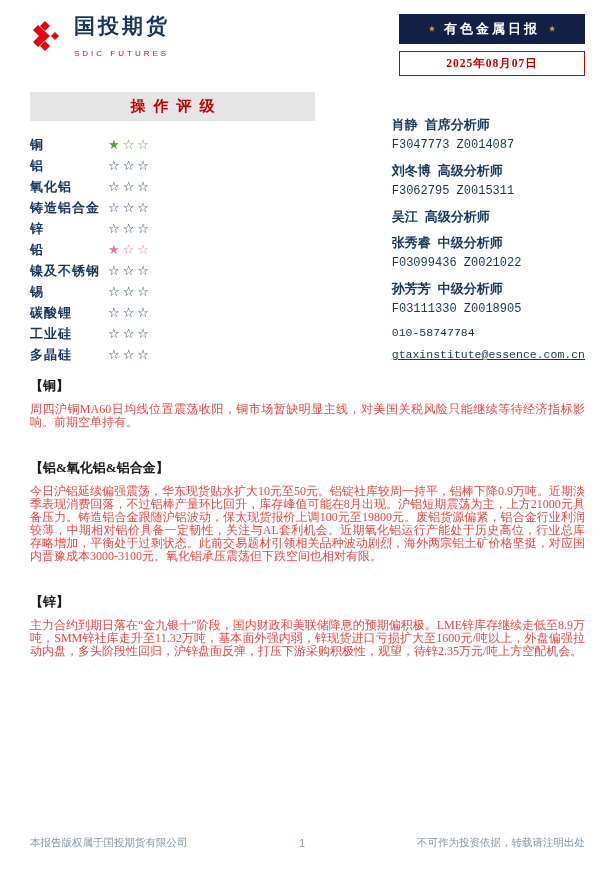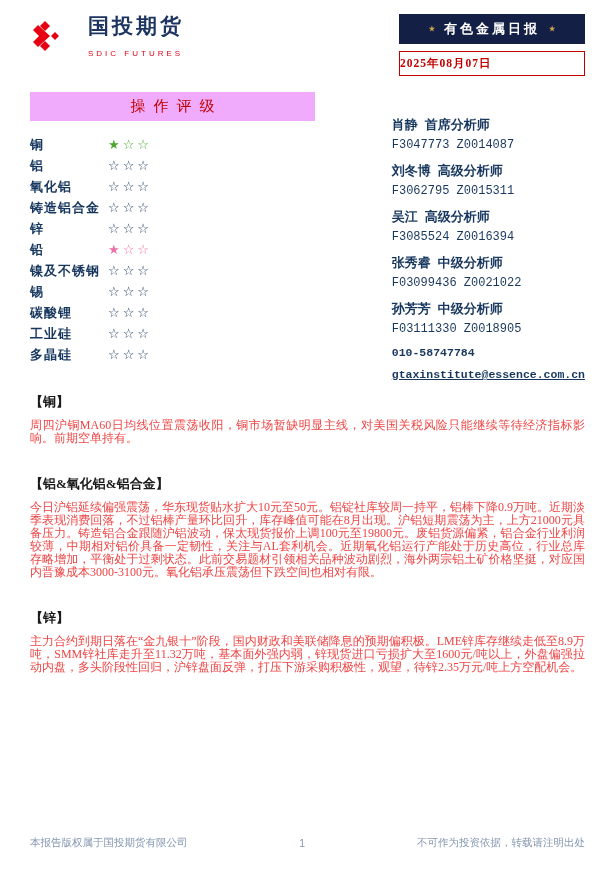--- a/index.html
+++ b/index.html
@@ -2,44 +2,44 @@
 <html><head>
 <meta charset="utf-8">
 <style>
   * { margin:0; padding:0; box-sizing:border-box; }
   html,body { background:#ffffff; }
   body { font-family:"Liberation Serif", serif; }
   .page { position:relative; width:615px; height:870px; background:#fff; overflow:hidden; padding:14px 30px 0 30px; }
 
   
   .topbar { display:flex; justify-content:space-between; align-items:flex-start; }
-  .logo { display:flex; align-items:center; gap:24px; }
+  .logo { display:flex; align-items:center; gap:10px; }
   .logo-text .logo-title { font-family:"Liberation Sans", sans-serif; font-weight:bold; font-size:21px; color:#1d3461; letter-spacing:3px; line-height:24px; }
   .logo-text .logo-sub { font-family:"Liberation Sans", sans-serif; font-size:8px; color:#e60012; letter-spacing:3px; margin-top:11px; }
   .header-right { width:186px; }
   .report-type-box { background:#141f45; color:#ffffff; font-size:13px; font-weight:bold; letter-spacing:3px; height:30px; display:flex; align-items:center; justify-content:center; gap:9px; }
   .report-type-box .decor { color:#caa64b; font-size:7px; letter-spacing:0; }
-  .date-box { border:1px solid #c00000; color:#c00000; font-size:11.5px; font-weight:bold; letter-spacing:1px; padding:4px 0; margin-top:7px; }
+  .date-box { border:1px solid #c00000; color:#c00000; font-size:11.5px; font-weight:bold; letter-spacing:1px; text-align:center; padding:4px 0; margin-top:7px; }
 
   
   .columns { display:flex; margin-top:16px; }
   .left-col { width:300px; }
   .right-col { margin-left:64px; flex:1; padding-top:24px; }
 
-  .ratings-title { width:285px; background:#f0abfc; color:#c00000; font-weight:normal; font-size:15px; text-align:center; letter-spacing:8px; padding:5px 0 5px 8px; }
+  .ratings-title { width:285px; background:#e5e5e5; color:#c00000; font-weight:bold; font-size:15px; text-align:center; letter-spacing:8px; padding:5px 0 5px 8px; }
   .ratings-list { margin-top:13px; }
   .rating-row { display:flex; align-items:center; height:21px; }
   .metal { width:78px; font-weight:bold; color:#17375e; font-size:13px; letter-spacing:1px; }
   .stars { font-size:13px; letter-spacing:3px; line-height:1; }
 
   .analyst { margin-bottom:9px; }
   .analyst-name-line { color:#17375e; font-weight:bold; font-size:13px; line-height:17px; }
   .analyst-name-line .a-title { margin-left:7px;margin-top:12px; }
   .analyst-codes { font-family:"Liberation Mono", monospace; font-size:12px; color:#17375e; line-height:16px; margin-top:4px; }
-  .contact { margin-top:8px; font-family:"Liberation Mono", monospace; font-size:11.5px; color:#17375e;font-weight:bold; }
+  .contact { margin-top:8px; font-family:"Liberation Mono", monospace; font-size:11.5px; color:#17375e; }
   .contact .email { margin-top:9px; text-decoration:underline; cursor:pointer; }
 
   
   .sections { margin-top:12px; }
   .section { margin-bottom:30px; }
   .section .sec-head { font-size:13px; font-weight:bold; color:#1a1a1a; margin-bottom:8px; }
   .section .sec-body { font-size:12px; line-height:13px; color:#ef4444; text-align:justify; }
 
   
   .footer { position:absolute; left:30px; right:30px; bottom:20px; display:flex; justify-content:space-between; align-items:center; font-family:"Liberation Sans", sans-serif; font-size:10.5px; color:#8496b0; }
@@ -128,21 +128,20 @@
       <div class="analyst">
         <div class="analyst-name-line"><span>肖静</span><span class="a-title">首席分析师</span></div>
         <div class="analyst-codes">F3047773 Z0014087</div>
       </div>
       <div class="analyst">
         <div class="analyst-name-line"><span>刘冬博</span><span class="a-title">高级分析师</span></div>
         <div class="analyst-codes">F3062795 Z0015311</div>
       </div>
       <div class="analyst">
         <div class="analyst-name-line"><span>吴江</span><span class="a-title">高级分析师</span></div>
-        <div class="analyst-codes">F3085524 Z0016394</div>
       </div>
       <div class="analyst">
         <div class="analyst-name-line"><span>张秀睿</span><span class="a-title">中级分析师</span></div>
         <div class="analyst-codes">F03099436 Z0021022</div>
       </div>
       <div class="analyst">
         <div class="analyst-name-line"><span>孙芳芳</span><span class="a-title">中级分析师</span></div>
         <div class="analyst-codes">F03111330 Z0018905</div>
       </div>
       <div class="contact">

